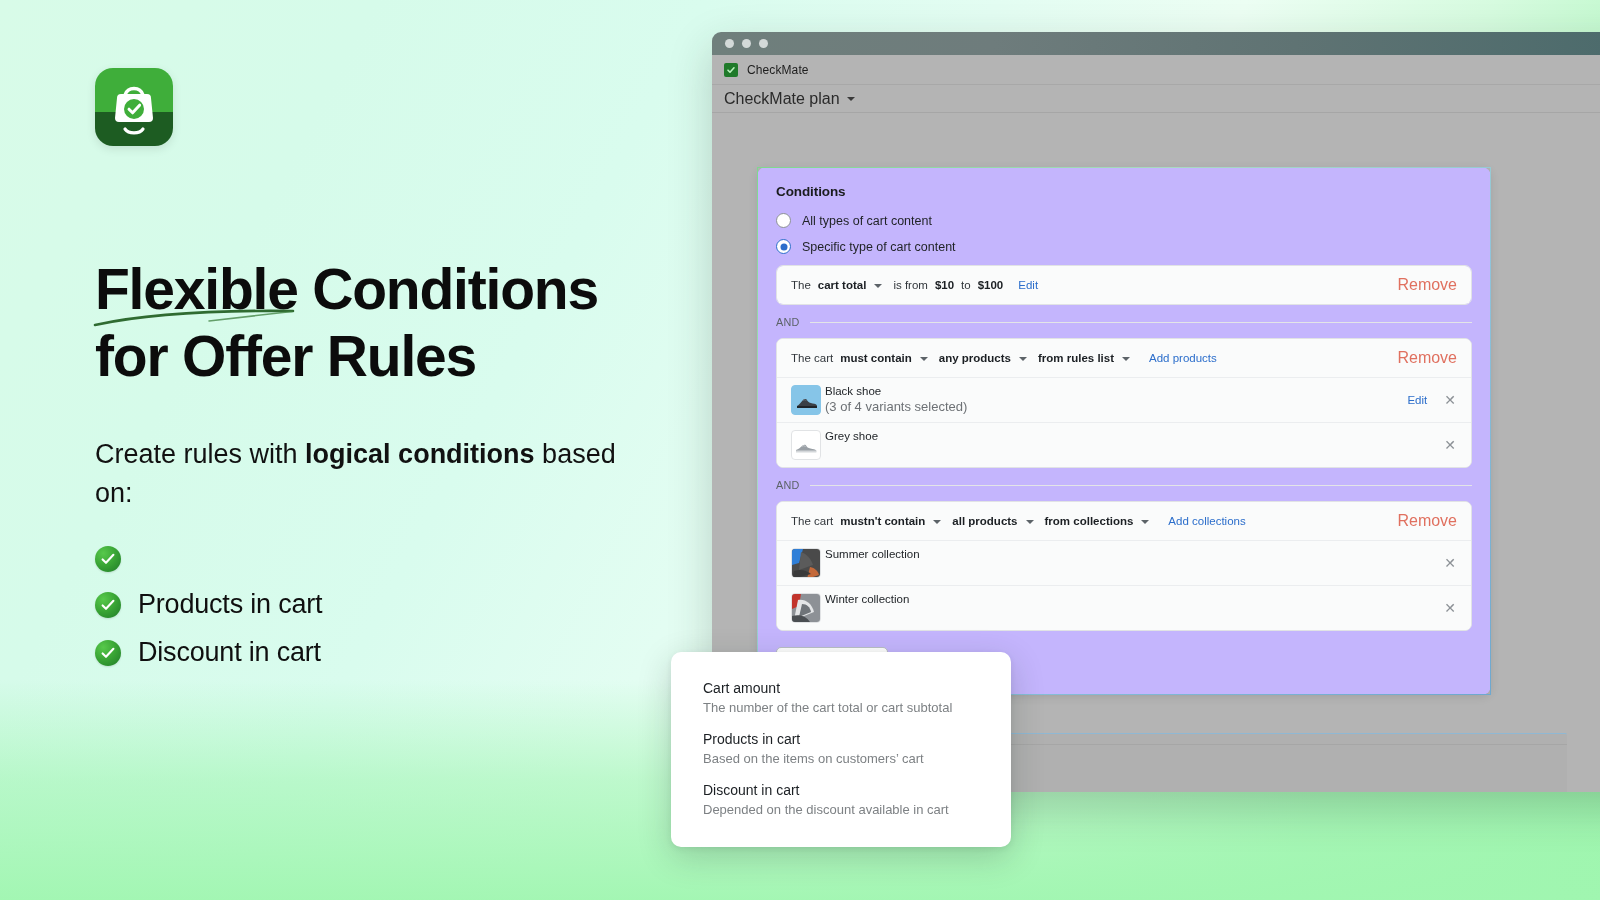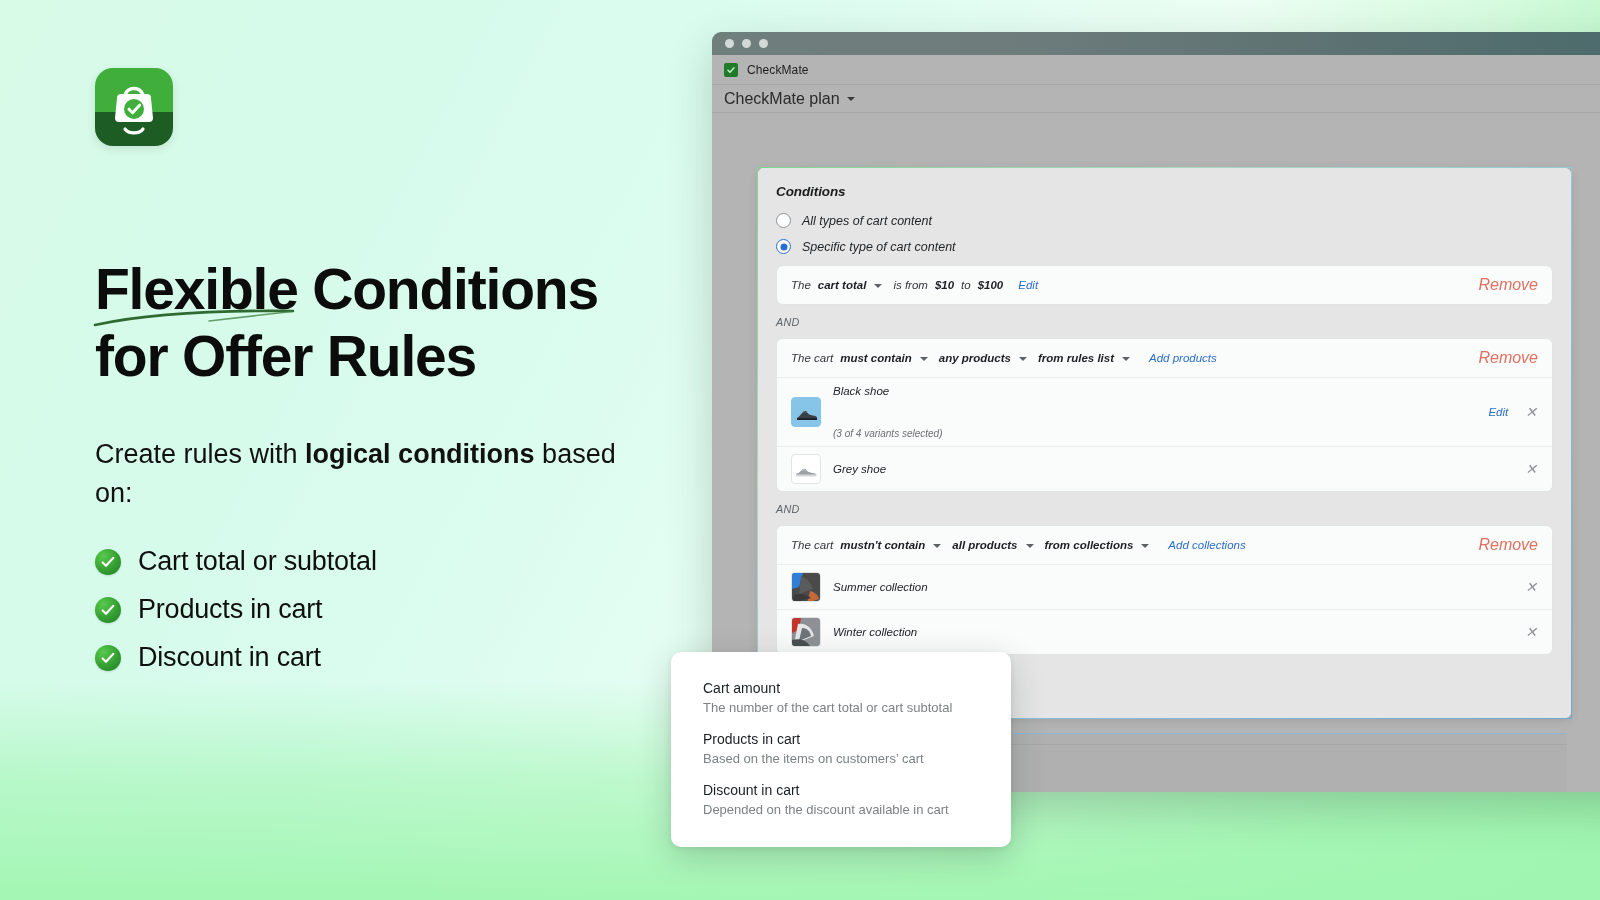--- a/index.html
+++ b/index.html
@@ -146,28 +146,27 @@
     position: absolute;
     left: 0; top: 81px;
     width: 940px; height: 679px;
     background: #b4b4b4;
   }
 
   
   .card {
     position: absolute;
     left: 45px; top: 54px;
-    width: 815px;
-    background: #e5e5e5;
+    width: 734px;
+    background: #c4b5fd;
     border-radius: 9px;
     border: 1.6px solid;
     border-image: linear-gradient(145deg,#7fd88e 0%,#a9d9c2 28%,#8fc4da 58%,#6ea8cf 100%) 1;
     box-shadow: 0 2px 10px rgba(0,0,0,.10);
     padding: 16px 18px 18px 18px;
-    font-style: italic;
   }
 
   .card-title {
     font-size: 13.5px;
     font-weight: 700;
     color: #1a1c1d;
     letter-spacing: -.1px;
     margin-bottom: 14px;
   }
 
@@ -218,40 +217,40 @@
     margin: 2px 4px 0 1px;
   }
   .link-blue { font-size: 11.5px; color: #2c6ecb; cursor: pointer; }
   .link-blue.sp { margin-left: 8px; }
   .link-remove {
     font-size: 16px; color: #e0705f;
     margin-left: auto; cursor: pointer; white-space: nowrap;
   }
 
   .item-row {
-    display: flex; align-items: center;
+    display: flex; 
     padding: 7px 14px;
     border-top: 1px solid #ebedef;
     background: #fafbfb;
-    gap: 12px;
+    gap: 4px;
     min-height: 42px;
   }
   .thumb {
     width: 30px; height: 30px; flex: 0 0 30px;
     border-radius: 4px;
     border: 1px solid #e1e3e5;
     overflow: hidden;
     background: #fff;
     position: relative;
   }
   .thumb.blue { background: #86c5e8; border-color: #86c5e8; }
   .thumb svg, .thumb .ph { position:absolute; left:0; top:0; }
   .item-text { display:flex; flex-direction: column; gap: 2px; }
   .item-title { font-size: 11.5px; color: #22262a; }
-  .item-sub { font-size: 10px; color: #6d7175; margin-top: 29px; }
+  .item-sub { font-size: 13px; color: #6d7175; }
   .row-actions { margin-left: auto; display: flex; align-items: center; gap: 16px; }
   .xclose {
     font-size: 14px; color: #8c9196; cursor: pointer;
     line-height: 1; padding: 0 1px;
   }
 
   .and-row {
     display: flex; align-items: center; gap: 10px;
     margin-top: 11px; margin-bottom: 1px;
   }
@@ -332,21 +331,20 @@
 
     <p class="subtext"><span>Create rules with </span><b>logical conditions</b><span> based on:</span></p>
 
     <div class="bullets">
       <div class="bullet">
         <span class="bullet-icon">
           <svg width="26" height="26" viewBox="0 0 26 26" aria-hidden="true">
               <path d="M7.6 13.4 l3.4 3.4 l7.4 -8" fill="none" stroke="#fff" stroke-width="2.1" stroke-linecap="round" stroke-linejoin="round"></path>
             </svg>
         </span>
-        <span class="bullet-label">Cart total or subtotal</span>
       </div>
       <div class="bullet">
         <span class="bullet-icon">
           <svg width="26" height="26" viewBox="0 0 26 26" aria-hidden="true">
               <path d="M7.6 13.4 l3.4 3.4 l7.4 -8" fill="none" stroke="#fff" stroke-width="2.1" stroke-linecap="round" stroke-linejoin="round"></path>
             </svg>
         </span>
         <span class="bullet-label">Products in cart</span>
       </div>
       <div class="bullet">

